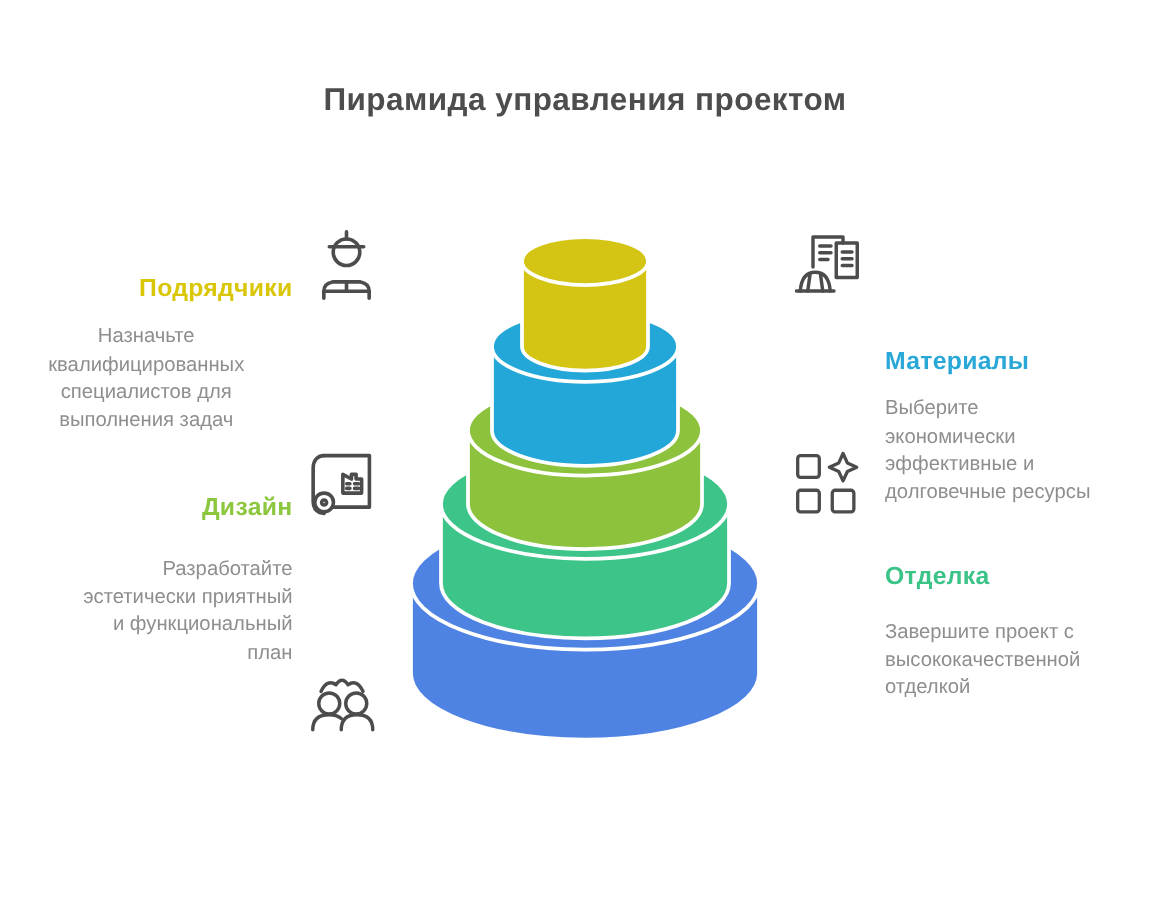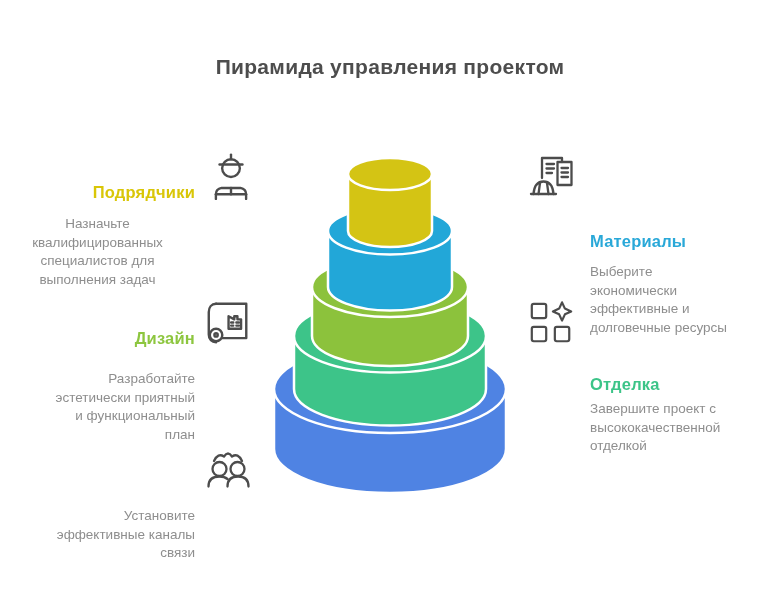--- a/index.html
+++ b/index.html
@@ -101,23 +101,20 @@
     <svg width="48" height="50" viewBox="0 0 48 48">
       <g class="ico">
         <path d="M10 19 Q14 10.5 20 14.5 Q24 8.5 28 14.5 Q34 10.5 38 19"></path>
         <circle cx="15.5" cy="27" r="7"></circle>
         <circle cx="33.5" cy="27" r="7"></circle>
         <path d="M4.5 44.5 Q4.5 34.5 15.5 34.5 Q20.5 34.5 23.5 37"></path>
         <path d="M23.5 44.5 Q23.5 34.5 34 34.5 Q44.5 34.5 44.5 44.5"></path>
       </g>
     </svg>
   </div>
-  <div class="desc d-left" style="top:507px;">Установите
-эффективные каналы
-связи</div>
 
   <div class="icon" style="left:528px;top:152px;">
     <svg width="52" height="52" viewBox="0 0 52 52">
       <g class="ico">
         <path d="M14 26 V6 H34 V10"></path>
         <path d="M18.5 12 H26 M18.5 16.5 H26 M18.5 21 H24"></path>
         <rect x="29.5" y="10" width="14" height="23"></rect>
         <path d="M33.5 16 H40 M33.5 20.5 H40 M33.5 25 H40"></path>
         <path d="M5.5 42 Q6.5 29.5 15.5 29.5 Q24.5 29.5 25.5 42"></path>
         <path d="M3 42 H28"></path>
@@ -135,17 +132,17 @@
     <svg width="48" height="48" viewBox="0 0 50 50">
       <g class="ico">
         <rect x="5" y="5" width="15" height="15" rx="2"></rect>
         <rect x="5" y="29" width="15" height="15" rx="2"></rect>
         <rect x="29" y="29" width="15" height="15" rx="2"></rect>
         <path d="M36.5 3.5 L39.5 10 L46 13 L39.5 16 L36.5 22.5 L33.5 16 L27 13 L33.5 10 Z"></path>
       </g>
     </svg>
   </div>
   <div class="heading h-right" style="top: 327px; color: rgb(60, 196, 136);">Отделка</div>
-  <div class="desc d-right" style="top:352px;">Завершите проект с
+  <div class="desc d-right" style="top:364px;">Завершите проект с
 высококачественной
 отделкой</div>
 
 </div>
 
 </body></html>

